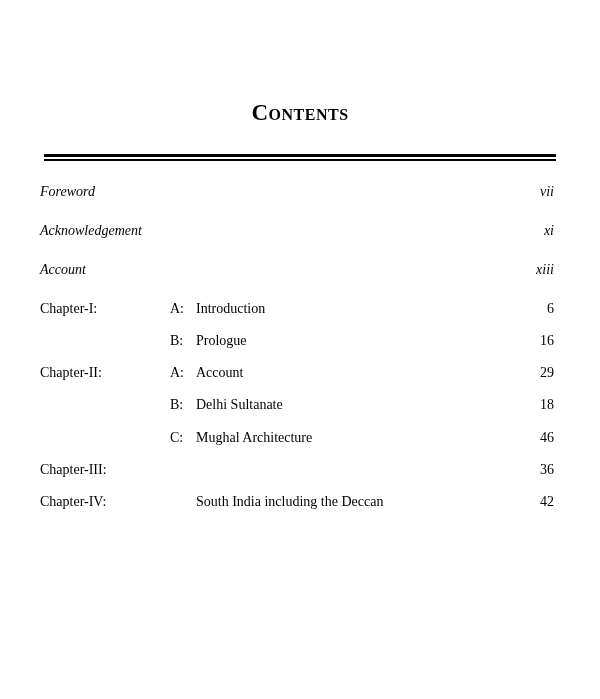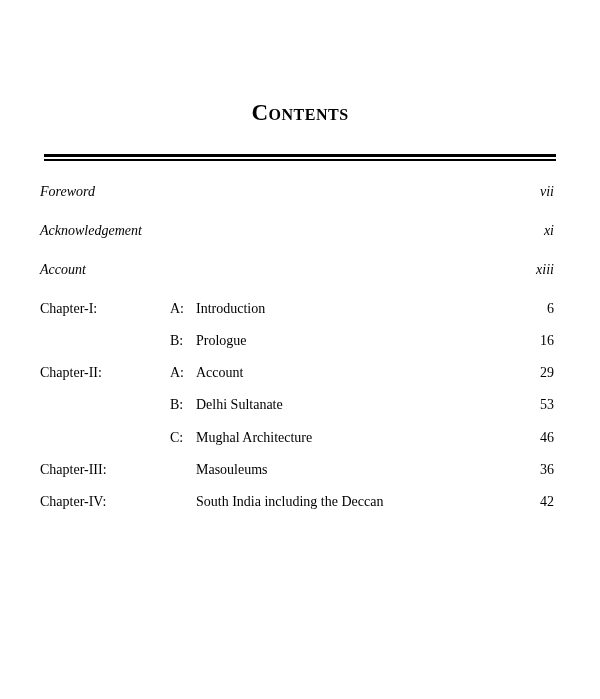--- a/index.html
+++ b/index.html
@@ -151,35 +151,34 @@
       <div class="col-title">
         <span class="line2">Account</span>
       </div>
       <div class="col-page bottom-align">29</div>
     </div>
 
     <div class="toc-row">
       <div class="spacer-chapter"></div>
       <div class="col-letter">B:</div>
       <div class="col-title">Delhi Sultanate</div>
-      <div class="col-page">53</div>
+      <div class="col-page">18</div>
     </div>
 
     <div class="toc-row">
       <div class="spacer-chapter"></div>
       <div class="col-letter">C:</div>
       <div class="col-title">Mughal Architecture</div>
       <div class="col-page">46</div>
     </div>
 
     <div class="toc-row row-multiline">
       <div class="col-chapter">Chapter-III:</div>
       <div class="col-letter"></div>
       <div class="col-title">
-        <span class="line2">Masouleums</span>
       </div>
       <div class="col-page bottom-align">36</div>
     </div>
 
     <div class="toc-row">
       <div class="col-chapter">Chapter-IV:</div>
       <div class="col-letter"></div>
       <div class="col-title">South India including the Deccan</div>
       <div class="col-page">42</div>
     </div>

